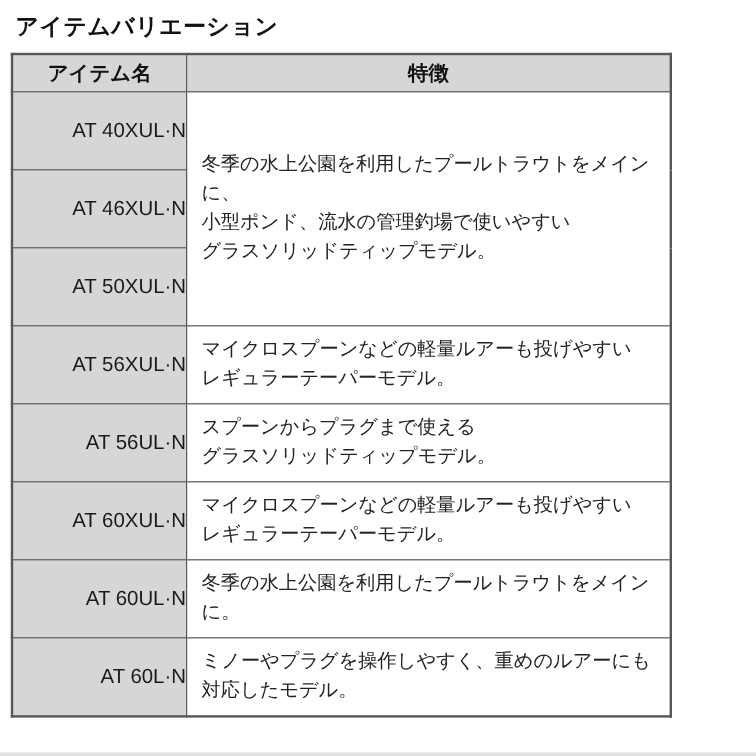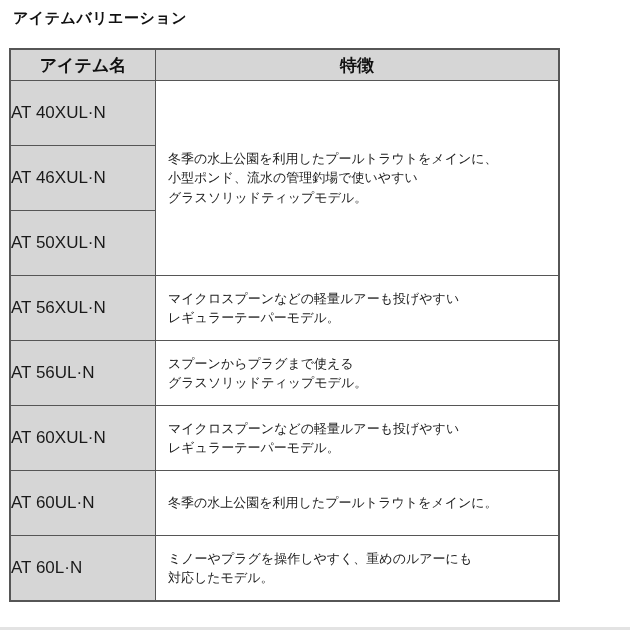--- a/index.html
+++ b/index.html
@@ -11,22 +11,22 @@
     position: relative;
     width: 630px;
     height: 630px;
     background: #ffffff;
     overflow: hidden;
     font-family: "Liberation Sans", "DejaVu Sans", sans-serif;
     color: #1a1a1a;
   }
   .page-title {
     margin: 0;
-    padding: 9px 0 20px 13px;
-    font-size: 15px;
+    padding: 9px 0 9px 13px;
+    font-size: 19px;
     font-weight: bold;
     color: #111111;
     letter-spacing: 0.5px;
   }
   table.variation-table {
     margin-left: 9px;
     width: 551px;
     border-collapse: collapse;
     border: 2px solid #565656;
     table-layout: fixed;
@@ -42,31 +42,31 @@
     font-weight: bold;
     color: #111111;
     text-align: center;
     vertical-align: middle;
     padding: 0;
   }
   .variation-table th.col-item { width: 144px; }
   .variation-table td.item-cell {
     height: 64px;
     background: #d6d6d6;
-    text-align: left;
+    text-align: right;
     vertical-align: middle;
     font-size: 17px;
     color: #1a1a1a;
     padding: 0;
   }
   .variation-table td.feature-cell {
     background: #ffffff;
     vertical-align: middle;
     text-align: left;
-    font-size: 13px;
+    font-size: 16px;
     line-height: 1.5;
     color: #222222;
     padding: 4px 8px 4px 12px;
     white-space: pre-line;
   }
   .bottom-separator {
     position: absolute;
     left: 0;
     bottom: 0;
     width: 630px;

